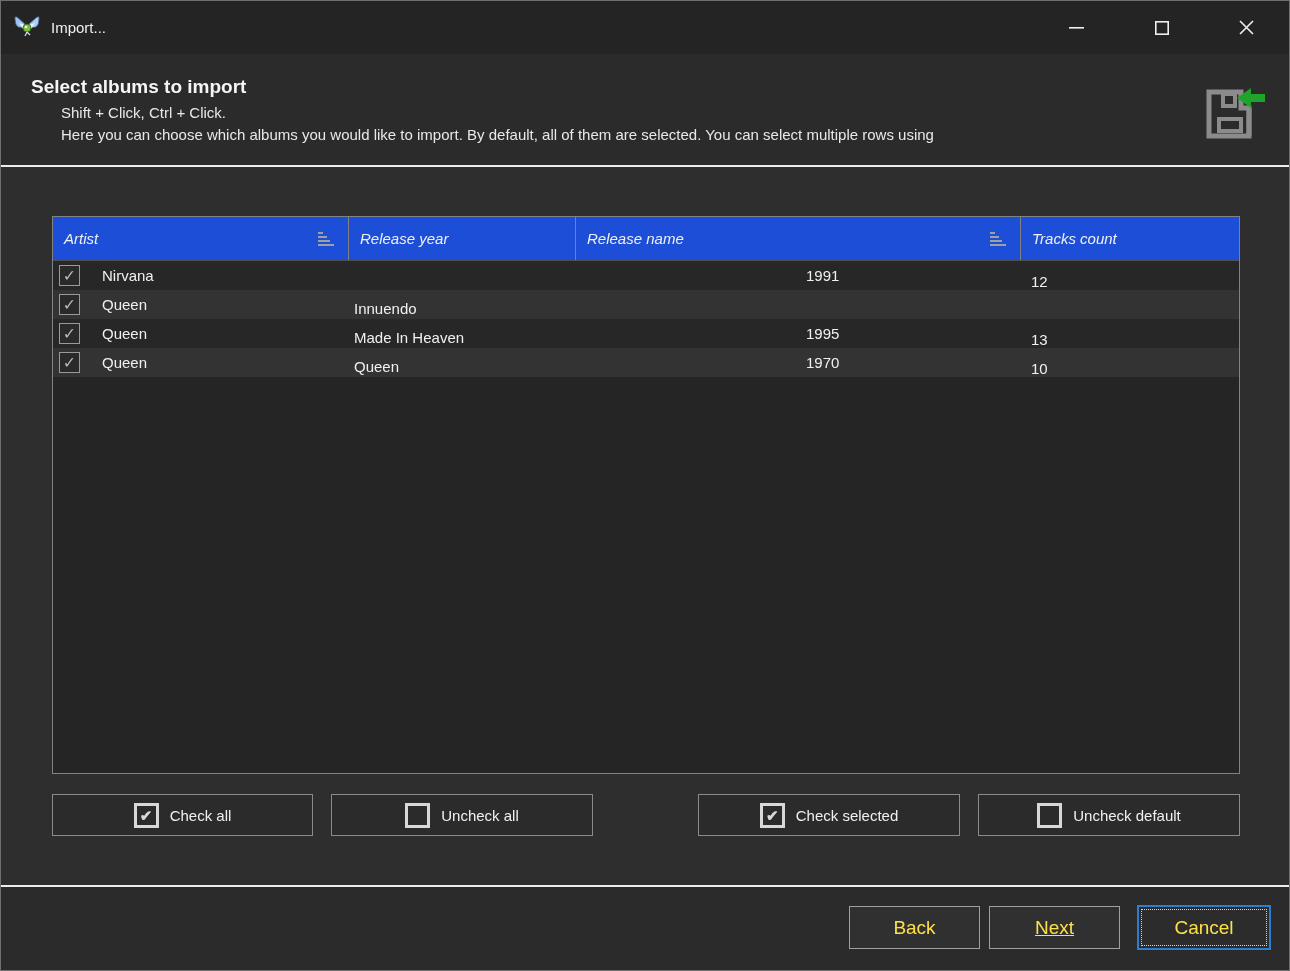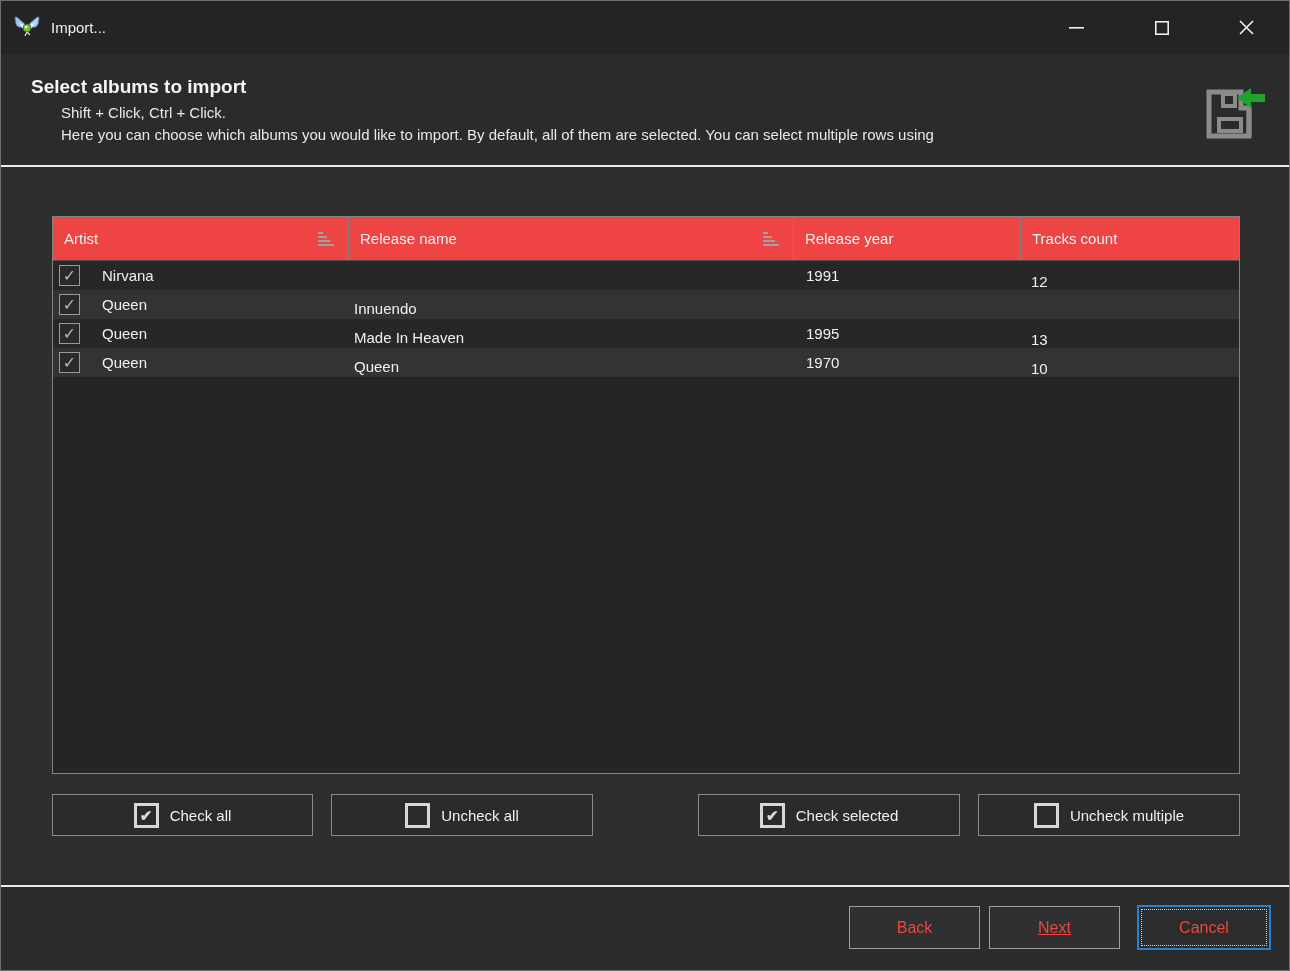--- a/index.html
+++ b/index.html
@@ -32,21 +32,21 @@
   .page-desc { position: absolute; left: 60px; top: 48px; font-size: 15px; line-height: 22px; color: #e8e8e8; max-width: 1120px; }
   .import-icon-wrap { position: absolute; right: 24px; top: 30px; width: 62px; height: 58px; }
   .divider { position: absolute; left: 0; right: 0; height: 2px; background: #ececec; }
   .divider-top { top: 164px; }
   .divider-bottom { top: 884px; }
   
   .album-table {
     position: absolute; left: 51px; top: 215px; width: 1188px; height: 558px;
     background: #252525; border: 1px solid #828282;
   }
-  .thead { display: flex; height: 44px; background: #ef4444; border-bottom: 1px solid #4f4f4f; }
+  .thead { display: flex; height: 44px; background: #1d4ed8; border-bottom: 1px solid #4f4f4f; font-style: italic; }
   .th {
     display: flex; align-items: center; justify-content: space-between;
     padding: 0 14px 0 11px; font-size: 15px; color: #f0f0f0;
     border-right: 1px solid #828282;
   }
   .th:last-child { border-right: none; }
   .col-artist { width: 296px; }
   .col-release { width: 445px; }
   .col-year { width: 227px; }
   .col-tracks { width: 218px; flex: 1; }
@@ -84,21 +84,21 @@
   .cb-glyph {
     width: 25px; height: 25px; border: 3px solid #d8d8d8; background: #2b2b2b;
     display: flex; align-items: center; justify-content: center;
     color: #d8d8d8; font-size: 15px; font-weight: bold; line-height: 1;
   }
   
   .footer { position: absolute; top: 886px; left: 0; right: 0; bottom: 0; background: #2b2b2b; }
   .nav-btn {
     position: absolute; top: 905px; width: 131px; height: 43px;
     background: #303030; border: 1px solid #9f9f9f;
-    color: #ef4444; font-size: 16px; font-family: "Liberation Sans", sans-serif;
+    color: #fde047; font-size: 19px; font-family: "Liberation Sans", sans-serif;
     display: flex; align-items: center; justify-content: center; cursor: default;
   }
   .btn-back { left: 848px; }
   .btn-next { left: 988px; text-decoration: underline; }
   .btn-cancel {
     left: 1136px; top: 904px; width: 134px; height: 45px;
     border: 2px solid #2b7fd0; background: #2c2c2c;
     outline: 1px dotted #d8d8d8; outline-offset: -5px;
   }
 </style>
@@ -162,32 +162,32 @@
   <div class="thead">
     <div class="th col-artist">
       <span>Artist</span>
       <span class="sort-icon">
           <i></i>
           <i></i>
           <i></i>
           <i></i>
         </span>
     </div>
+    <div class="th col-year">
+      <span>Release year</span>
+    </div>
     <div class="th col-release">
       <span>Release name</span>
       <span class="sort-icon">
           <i></i>
           <i></i>
           <i></i>
           <i></i>
         </span>
     </div>
-    <div class="th col-year">
-      <span>Release year</span>
-    </div>
     <div class="th col-tracks">
       <span>Tracks count</span>
     </div>
   </div>
 
   <div class="tr odd">
     <div class="td c-artist">
       <span class="row-checkbox">✓</span>
       <span>Nirvana</span>
     </div>
@@ -255,20 +255,20 @@
 <button class="sel-btn btn-uncheck-all">
   <span class="cb-glyph"></span>
   <span>Uncheck all</span>
 </button>
 <button class="sel-btn btn-check-selected">
   <span class="cb-glyph">✔</span>
   <span>Check selected</span>
 </button>
 <button class="sel-btn btn-uncheck-selected">
   <span class="cb-glyph"></span>
-  <span>Uncheck multiple</span>
+  <span>Uncheck default</span>
 </button>
 
 <div class="divider divider-bottom"></div>
 <div class="footer"></div>
 <button class="nav-btn btn-back">Back</button>
 <button class="nav-btn btn-next">Next</button>
 <button class="nav-btn btn-cancel">Cancel</button>
 
 </body></html>

